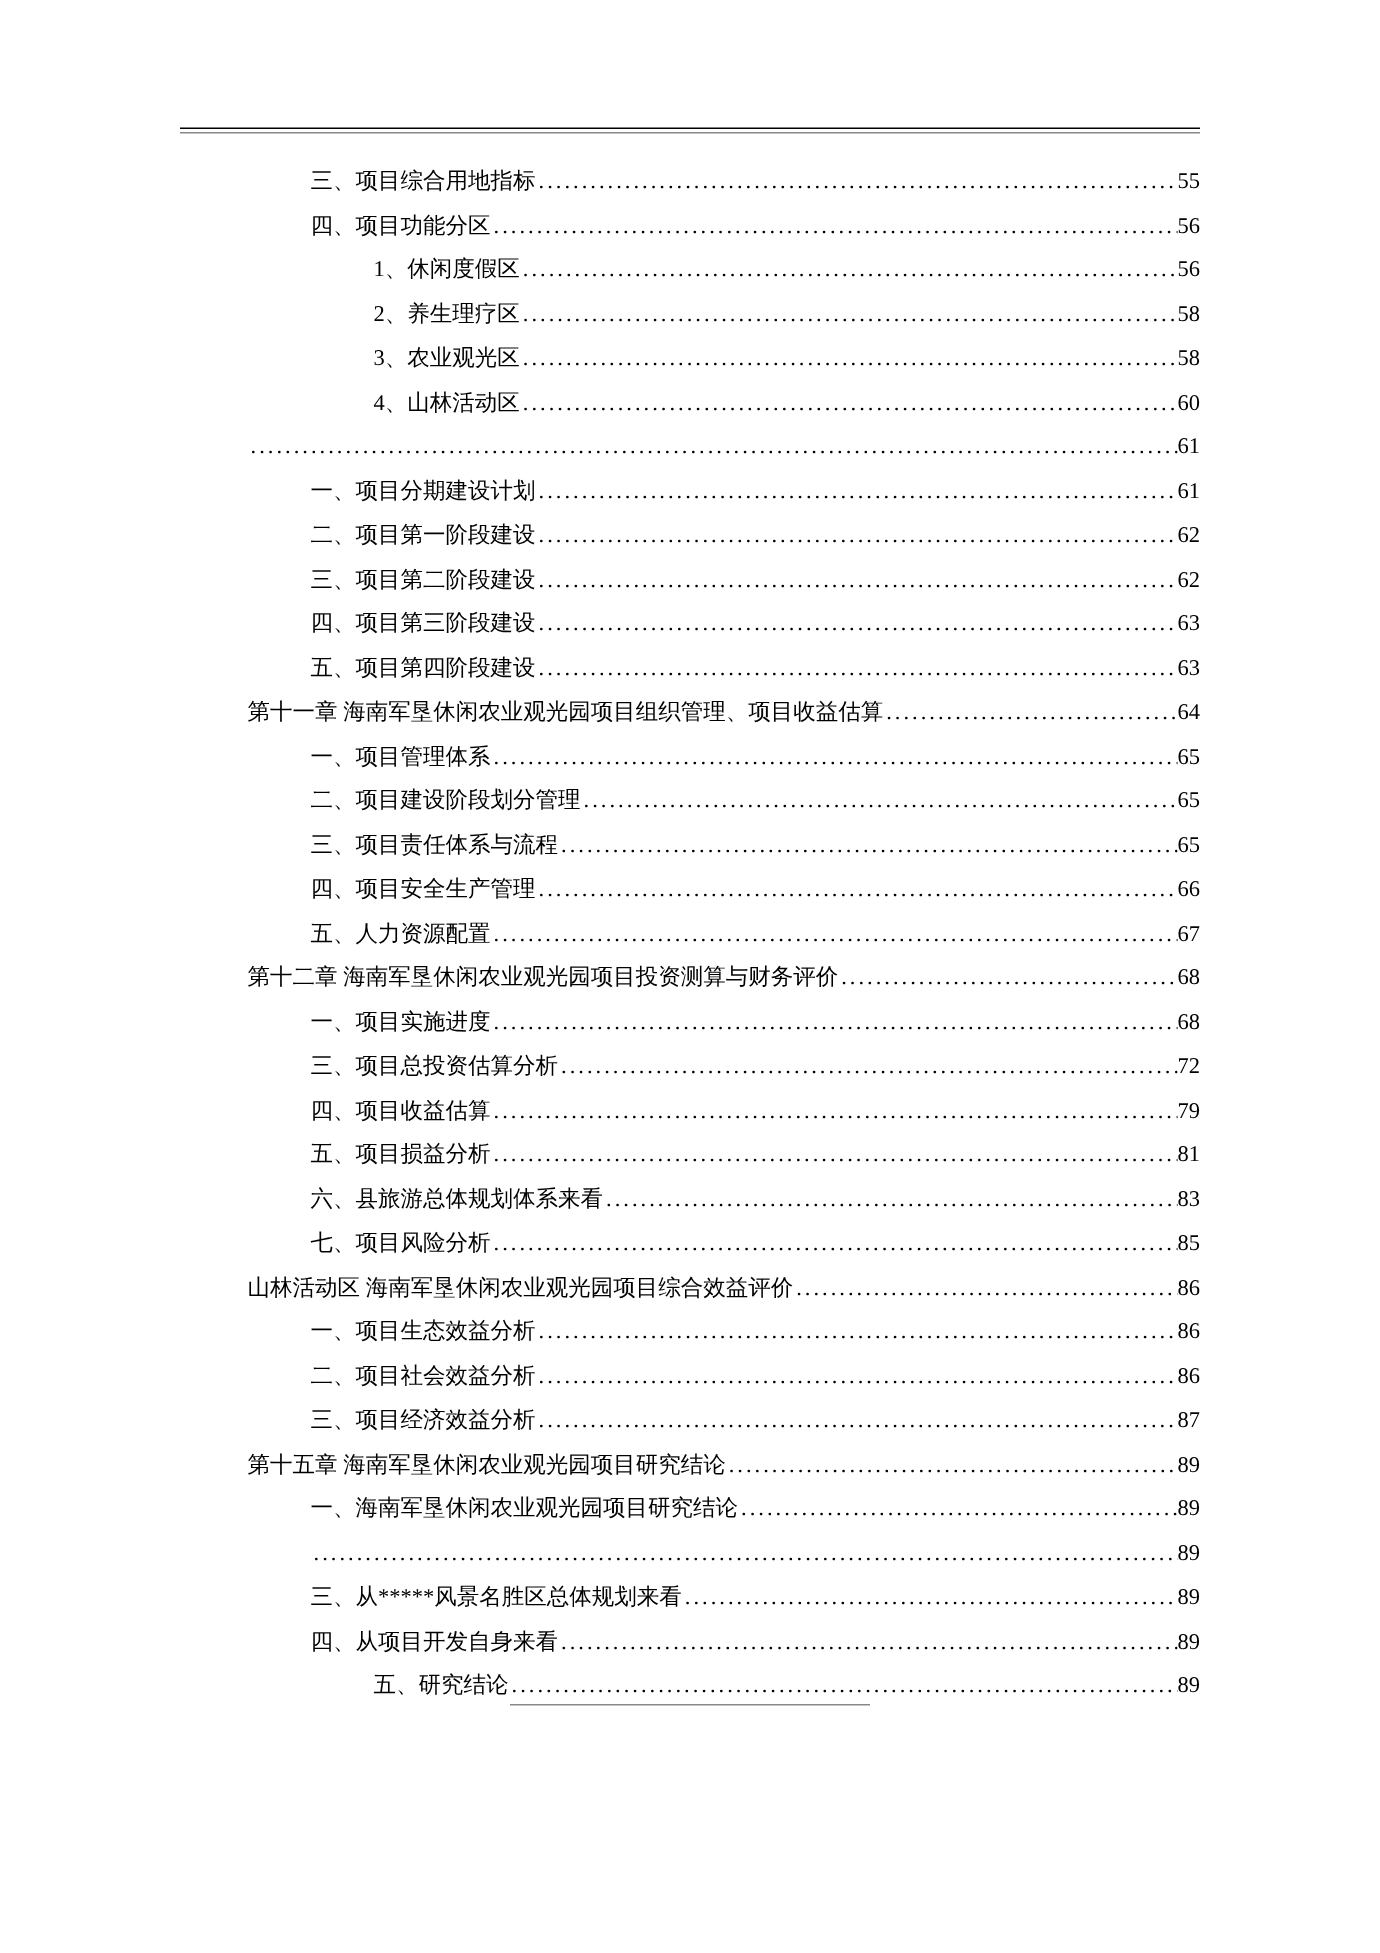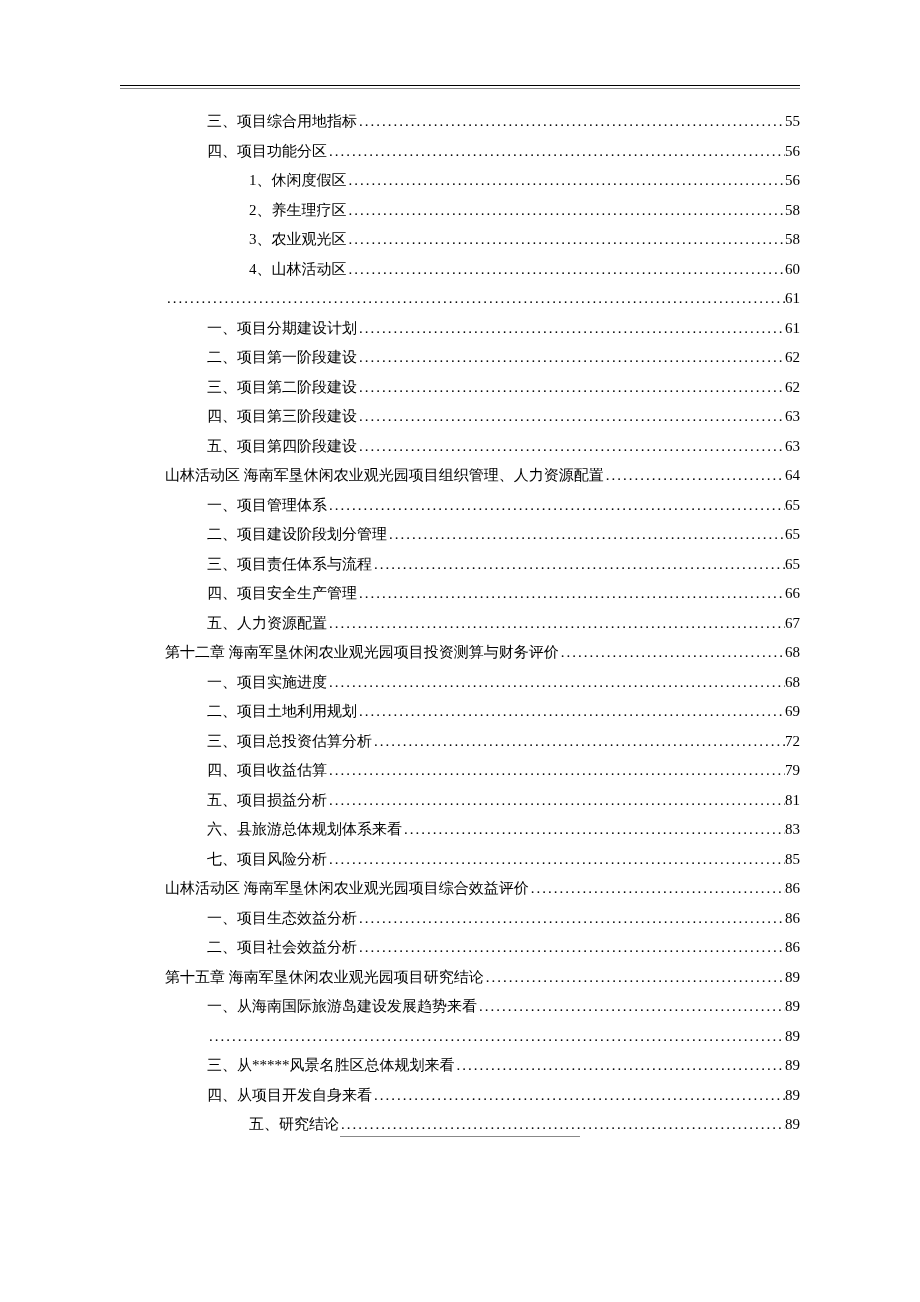--- a/index.html
+++ b/index.html
@@ -135,21 +135,21 @@
         <span class="toc-title">四、项目第三阶段建设</span>
         <span class="toc-dots"></span>
         <span class="toc-page">63</span>
       </div>
       <div class="toc-entry level-2">
         <span class="toc-title">五、项目第四阶段建设</span>
         <span class="toc-dots"></span>
         <span class="toc-page">63</span>
       </div>
       <div class="toc-entry level-1">
-        <span class="toc-title">山林活动区   海南军垦休闲农业观光园项目组织管理、人力资源配置</span>
+        <span class="toc-title">第十一章   海南军垦休闲农业观光园项目组织管理、项目收益估算</span>
         <span class="toc-dots"></span>
         <span class="toc-page">64</span>
       </div>
       <div class="toc-entry level-2">
         <span class="toc-title">一、项目管理体系</span>
         <span class="toc-dots"></span>
         <span class="toc-page">65</span>
       </div>
       <div class="toc-entry level-2">
         <span class="toc-title">二、项目建设阶段划分管理</span>
@@ -175,25 +175,20 @@
         <span class="toc-title">第十二章   海南军垦休闲农业观光园项目投资测算与财务评价</span>
         <span class="toc-dots"></span>
         <span class="toc-page">68</span>
       </div>
       <div class="toc-entry level-2">
         <span class="toc-title">一、项目实施进度</span>
         <span class="toc-dots"></span>
         <span class="toc-page">68</span>
       </div>
       <div class="toc-entry level-2">
-        <span class="toc-title">二、项目土地利用规划</span>
-        <span class="toc-dots"></span>
-        <span class="toc-page">69</span>
-      </div>
-      <div class="toc-entry level-2">
         <span class="toc-title">三、项目总投资估算分析</span>
         <span class="toc-dots"></span>
         <span class="toc-page">72</span>
       </div>
       <div class="toc-entry level-2">
         <span class="toc-title">四、项目收益估算</span>
         <span class="toc-dots"></span>
         <span class="toc-page">79</span>
       </div>
       <div class="toc-entry level-2">
@@ -219,27 +214,32 @@
       <div class="toc-entry level-2">
         <span class="toc-title">一、项目生态效益分析</span>
         <span class="toc-dots"></span>
         <span class="toc-page">86</span>
       </div>
       <div class="toc-entry level-2">
         <span class="toc-title">二、项目社会效益分析</span>
         <span class="toc-dots"></span>
         <span class="toc-page">86</span>
       </div>
+      <div class="toc-entry level-2">
+        <span class="toc-title">三、项目经济效益分析</span>
+        <span class="toc-dots"></span>
+        <span class="toc-page">87</span>
+      </div>
       <div class="toc-entry level-1">
         <span class="toc-title">第十五章    海南军垦休闲农业观光园项目研究结论</span>
         <span class="toc-dots"></span>
         <span class="toc-page">89</span>
       </div>
       <div class="toc-entry level-2">
-        <span class="toc-title">一、从海南国际旅游岛建设发展趋势来看</span>
+        <span class="toc-title">一、海南军垦休闲农业观光园项目研究结论</span>
         <span class="toc-dots"></span>
         <span class="toc-page">89</span>
       </div>
       <div class="toc-entry level-2">
         <span class="toc-dots"></span>
         <span class="toc-page">89</span>
       </div>
       <div class="toc-entry level-2">
         <span class="toc-title">三、从*****风景名胜区总体规划来看</span>
         <span class="toc-dots"></span>

